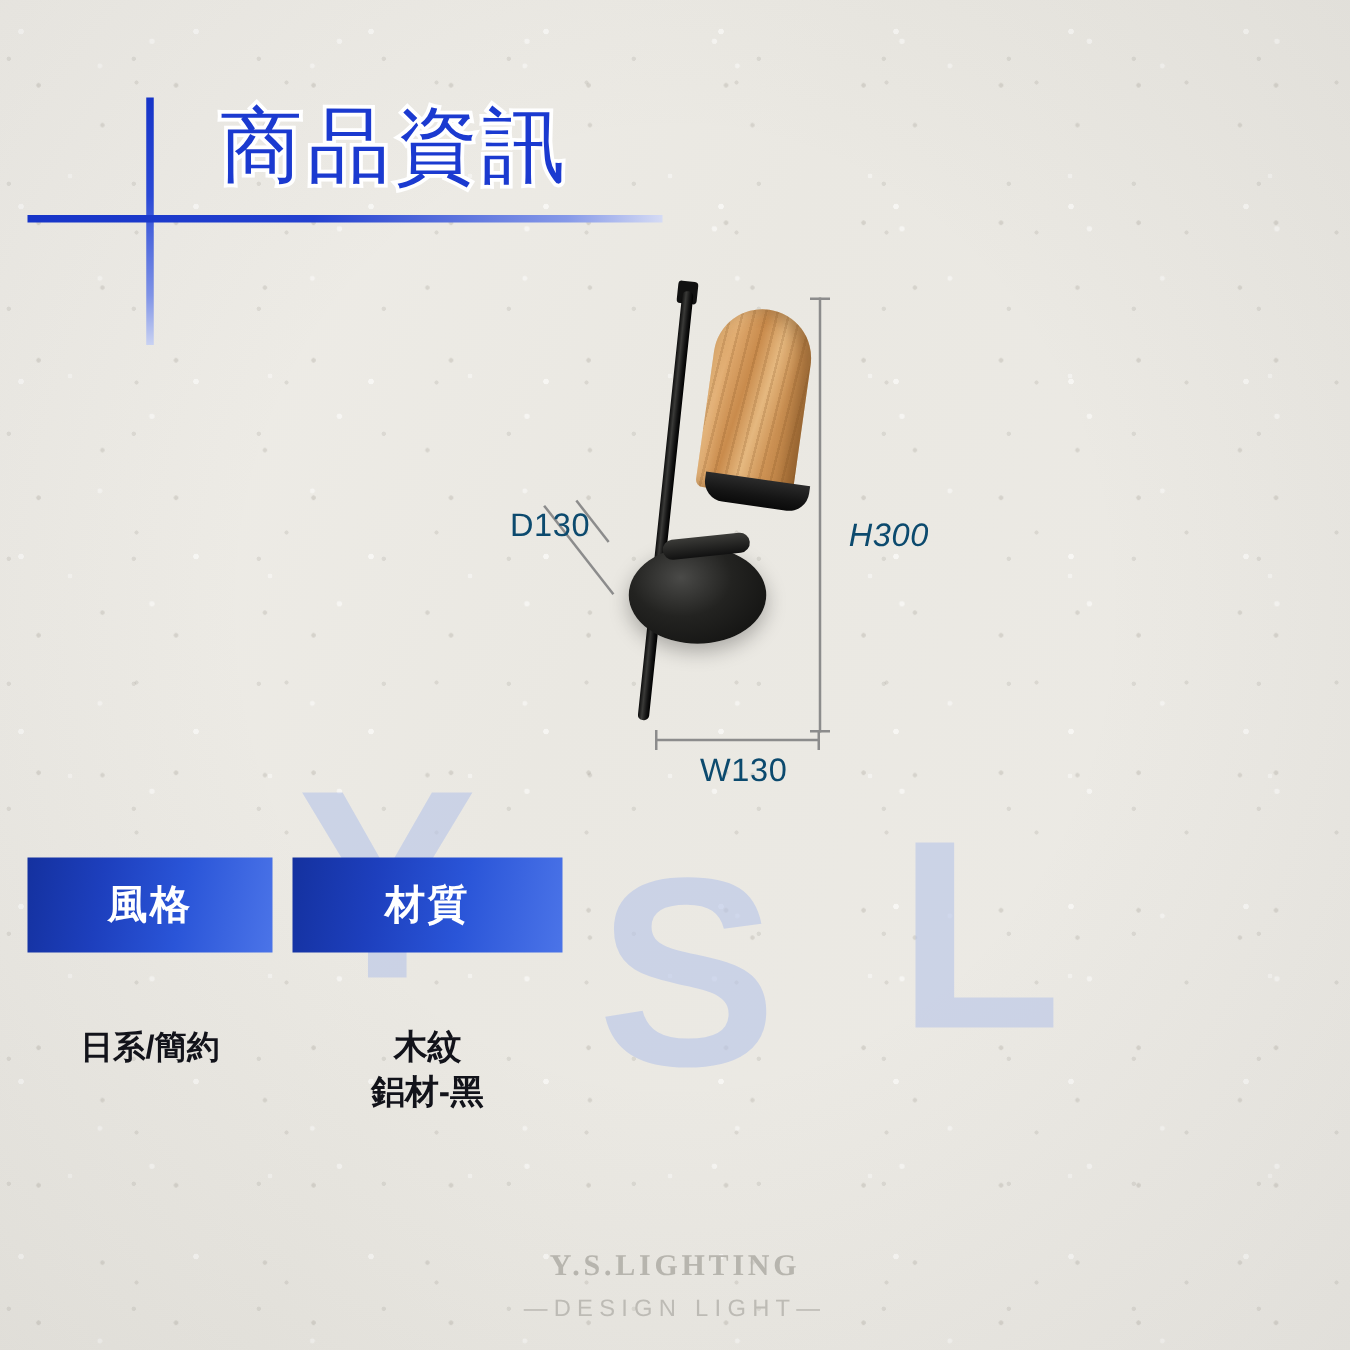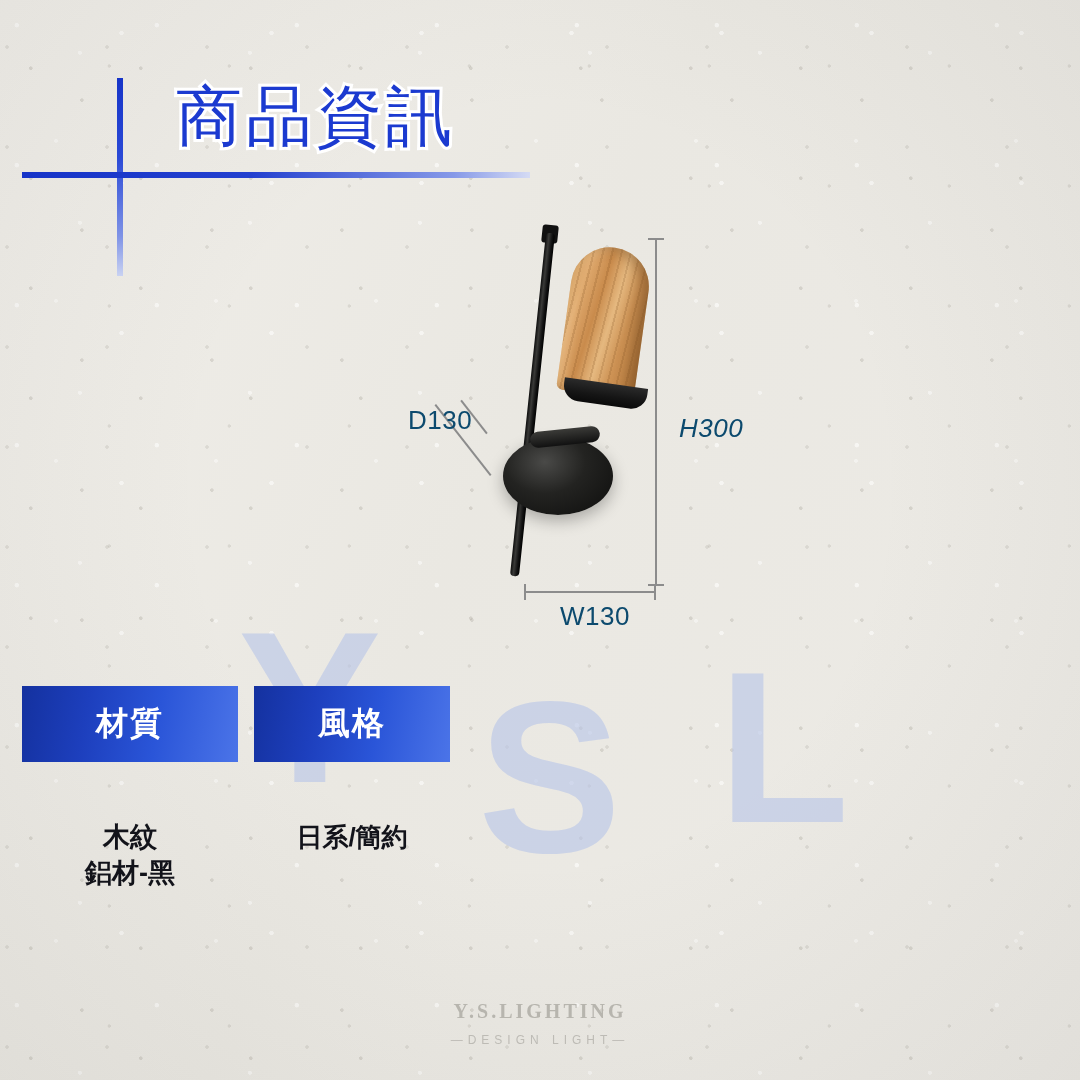--- a/index.html
+++ b/index.html
@@ -121,25 +121,25 @@
     margin-top:58px;text-align:center;color:#12131a;font-size:27px;font-weight:700;
     line-height:1.32;white-space:pre-line;
   }
   .c1{width:196px;} .c2{width:216px;} .c3{width:216px;} .c4{width:342px;}
   .c1 .spec-body{font-size:26px;}
   .c4 .spec-body{font-size:28px;font-weight:700;}
 
   
   #footer{position:absolute;left:0;right:0;top:1000px;text-align:center;}
   .brand{
-    font-size:20px;font-weight:700;letter-spacing:3px;color:#b7b5ae;
+    font-size:24px;font-weight:700;letter-spacing:3px;color:#b7b5ae;
     font-family:"Liberation Serif","DejaVu Serif",serif;
   }
   .tagline{
-    margin-top:10px;font-size:12px;letter-spacing:5px;color:#bdbbb5;
+    margin-top:10px;font-size:19px;letter-spacing:5px;color:#bdbbb5;
     font-family:"Liberation Sans","DejaVu Sans",sans-serif;
   }
 </style>
 </head>
 <body>
 
 <div id="paper"></div>
 <div id="vignette"></div>
 
 <div class="wm wm-y">Y</div>
@@ -167,37 +167,37 @@
 <div class="dim-line" style="left:524px;top:591px;width:132px;height:2px;"></div>
 <div class="dim-line" style="left:524px;top:584px;width:2px;height:16px;"></div>
 <div class="dim-line" style="left:654px;top:584px;width:2px;height:16px;"></div>
 <div class="dim-label" style="left:560px;top:601px;">W130</div>
 
 <div class="dim-line" style="left:462px;top:395px;width:2px;height:90px;transform:rotate(-38deg);transform-origin:50% 50%;"></div>
 <div class="dim-line" style="left:473px;top:396px;width:2px;height:42px;transform:rotate(-38deg);transform-origin:50% 50%;"></div>
 <div class="dim-label" style="left:408px;top:405px;">D130</div>
 
 <div id="specs">
+  <div class="spec-col c1">
+    <div class="spec-head">
+      <span>風格</span>
+        <span class="unit"></span>
+    </div>
+    <div class="spec-body">日系/簡約</div>
+  </div>
+
   <div class="spec-col c2">
     <div class="spec-head">
       <span>材質</span>
         <span class="unit"></span>
     </div>
     <div class="spec-body">木紋
 鋁材-黑</div>
   </div>
 
-  <div class="spec-col c1">
-    <div class="spec-head">
-      <span>風格</span>
-        <span class="unit"></span>
-    </div>
-    <div class="spec-body">日系/簡約</div>
-  </div>
-
   <div class="spec-col c3">
   </div>
 
   <div class="spec-col c4">
   </div>
 </div>
 
 <div id="footer">
   <div class="brand">Y.S.LIGHTING</div>
   <div class="tagline">—DESIGN LIGHT—</div>

